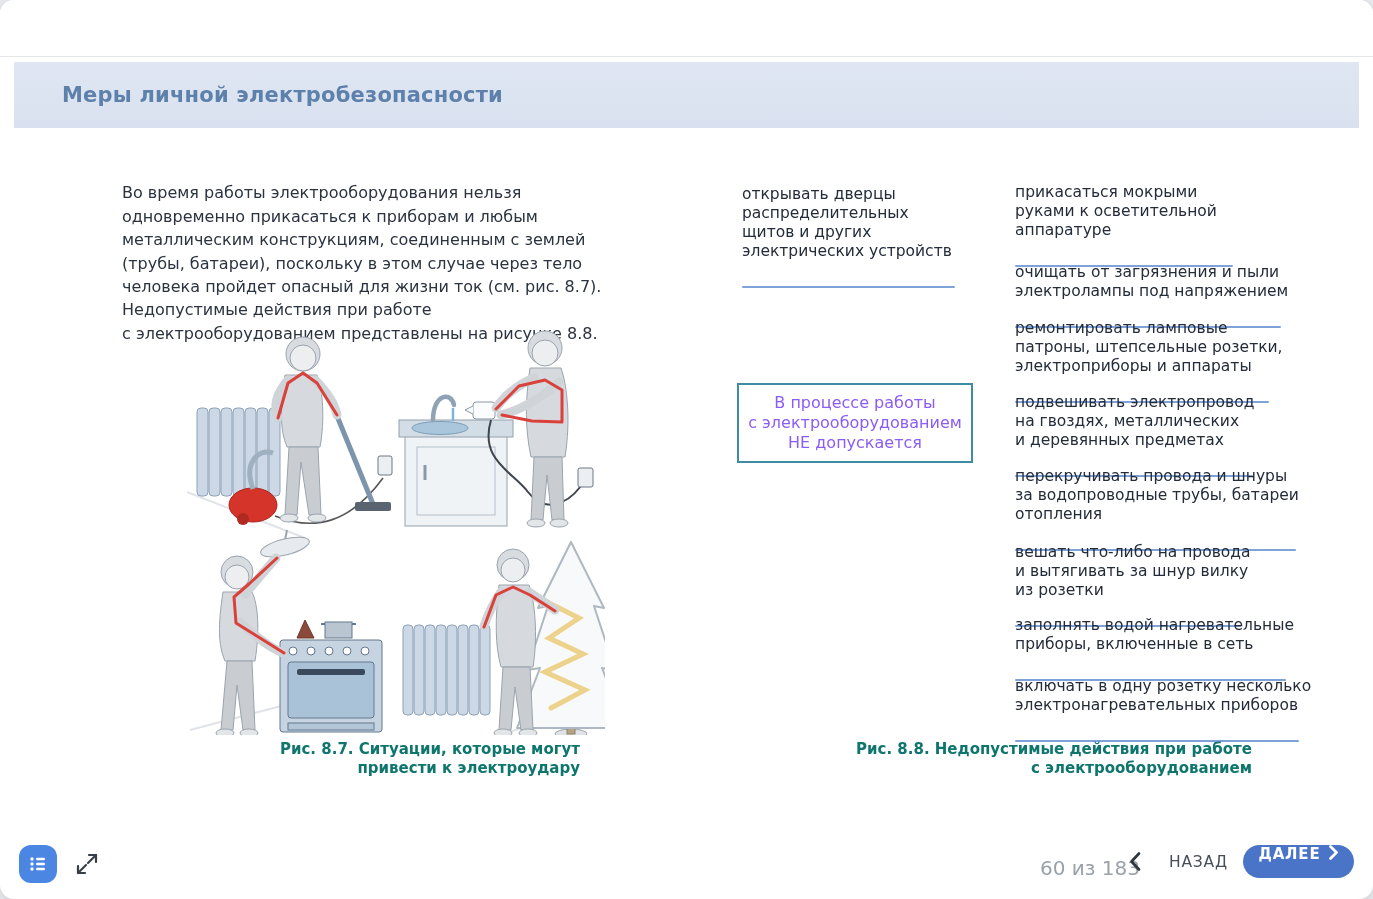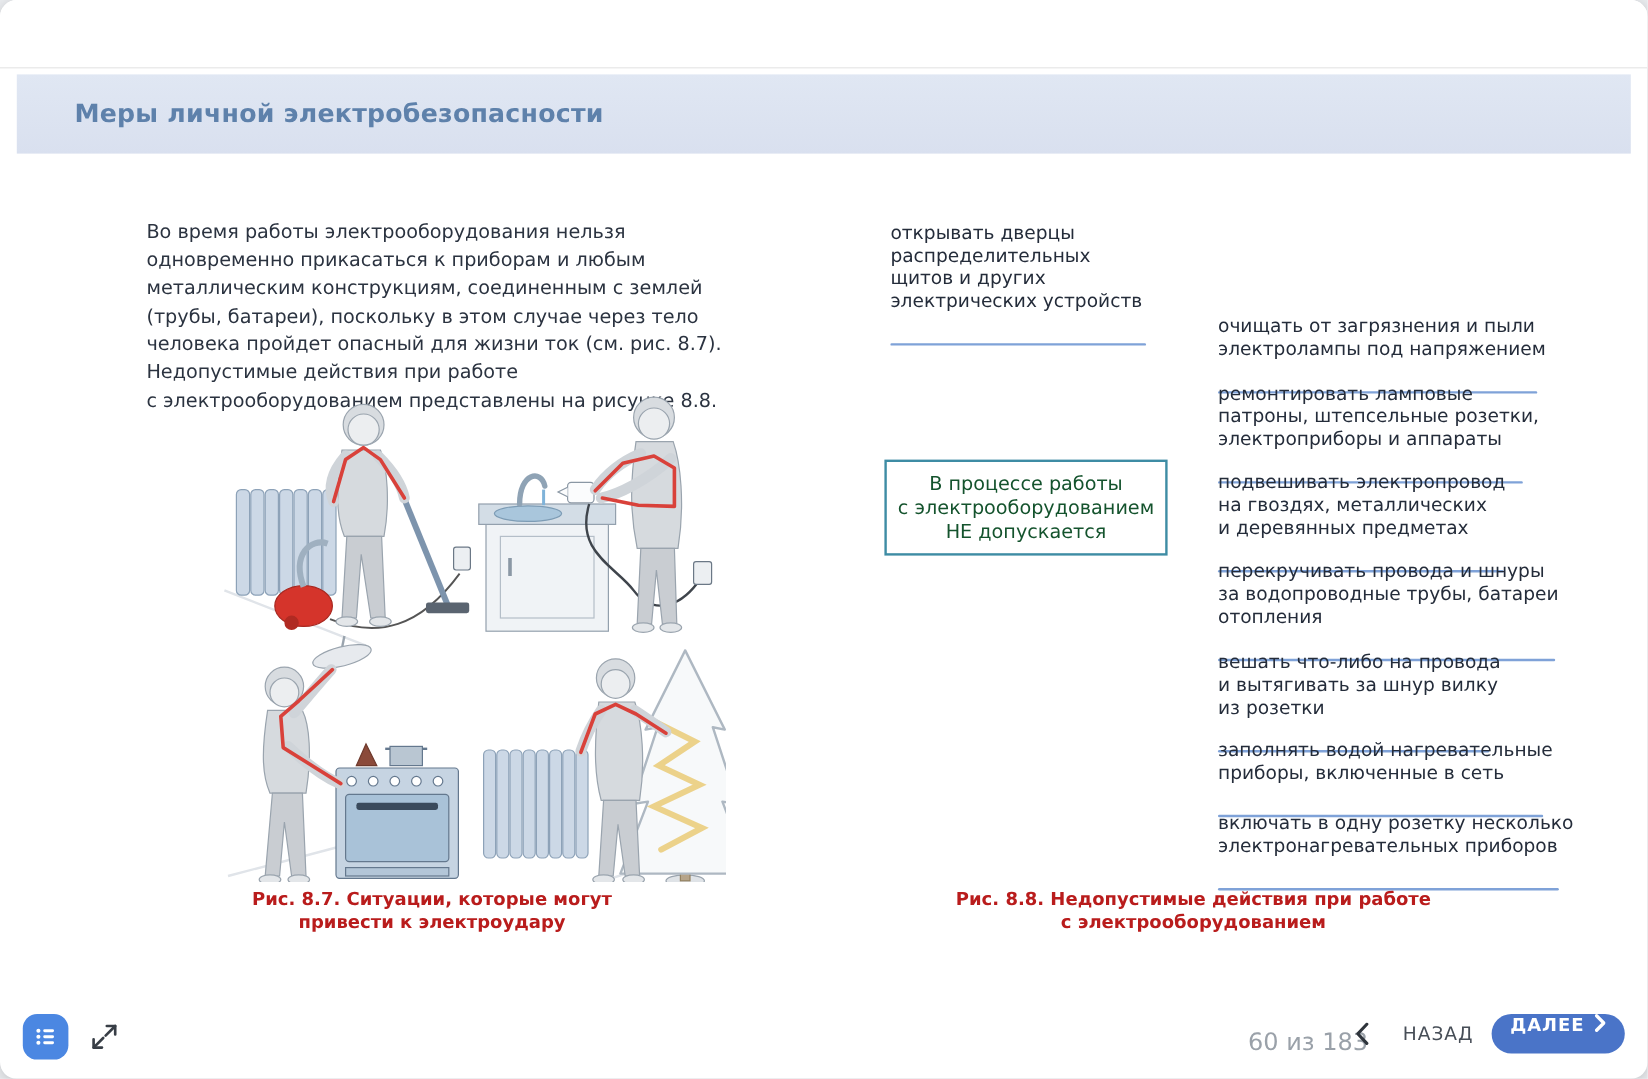--- a/index.html
+++ b/index.html
@@ -12,39 +12,39 @@
   .header-band{
     position:absolute;left:14px;right:14px;top:62px;height:66px;
     background:linear-gradient(180deg,#e0e7f3,#d9e0ef);
     display:flex;align-items:center;
   }
   .page-title{margin-left:48px;font-size:21px;font-weight:600;color:#5e81ab;letter-spacing:.2px;}
   .para{position:absolute;font-size:16px;line-height:23.5px;color:#2b3340;white-space:pre-line;margin-top:33px;}
   #para1{left:122px;top:148px;}
   #para2{left:122px;top:265px;}
   .illustration{position:absolute;left:185px;top:320px;}
-  .caption{position:absolute;font-weight:bold;font-size:15px;line-height:19px;color:#b91c1c;text-align:center;white-space:pre-line;}
+  .caption{position:absolute;font-weight:bold;font-size:15px;line-height:19px;color:#0f766e;text-align:right;white-space:pre-line;}
   #cap87{left:140px;top:740px;width:440px;}
   #cap88{left:737px;top:740px;width:515px;}
   .dg-item{position:absolute;font-size:15.5px;line-height:19px;color:#242c3a;white-space:pre-line;}
   .dg-ul{height:2px;background:#7fa2d8;border-radius:1px;margin-top:6px;}
   #a1{left:742px;top:166px;} #a1 .dg-ul{width:213px;}
   #a2{left:742px;top:596px;} #a2 .dg-ul{width:212px;}
   #b1{left:1015px;top:164px;} #b1 .dg-ul{width:218px;}
   #b2{left:1015px;top:244px;} #b2 .dg-ul{width:266px;}
   #b3{left:1015px;top:300px;} #b3 .dg-ul{width:254px;}
   #b4{left:1015px;top:374px;} #b4 .dg-ul{width:238px;}
   #b5{left:1015px;top:448px;} #b5 .dg-ul{width:281px;}
   #b6{left:1015px;top:524px;} #b6 .dg-ul{width:226px;}
   #b7{left:1015px;top:597px;} #b7 .dg-ul{width:271px;}
   #b8{left:1015px;top:658px;} #b8 .dg-ul{width:284px;}
   .center-box{
     position:absolute;left:737px;top:383px;width:236px;box-sizing:border-box;
     border:2px solid #3e8ca4;padding:8px 2px;text-align:center;
-    color:#14532d;font-size:16px;line-height:20px;white-space:pre-line;background:#fff;
+    color:#8b5cf6;font-size:16px;line-height:20px;white-space:pre-line;background:#fff;
   }
   .menu-btn{
     position:absolute;left:19px;top:845px;width:38px;height:38px;border-radius:12px;
     background:#4b87e2;display:flex;align-items:center;justify-content:center;cursor:pointer;
   }
   .expand-btn{position:absolute;left:74px;top:851px;width:26px;height:26px;cursor:pointer;}
   .page-counter{position:absolute;left:1040px;top:856px;font-size:20px;color:#9aa1a9;}
   .back-btn{position:absolute;left:1130px;top:852px;display:flex;align-items:center;gap:28px;cursor:pointer;}
   .back-label{font-size:15.5px;color:#474e57;letter-spacing:.8px;}
   .next-btn{
@@ -190,20 +190,26 @@
 распределительных
 щитов и других
 электрических устройств</div>
     <div class="dg-ul"></div>
   </div>
 
   <div class="center-box">В процессе работы
 с электрооборудованием
 НЕ допускается</div>
 
+  <div class="dg-item" id="b1">
+    <div>прикасаться мокрыми
+руками к осветительной
+аппаратуре</div>
+    <div class="dg-ul"></div>
+  </div>
   <div class="dg-item" id="b2">
     <div>очищать от загрязнения и пыли
 электролампы под напряжением</div>
     <div class="dg-ul"></div>
   </div>
   <div class="dg-item" id="b3">
     <div>ремонтировать ламповые
 патроны, штепсельные розетки,
 электроприборы и аппараты</div>
     <div class="dg-ul"></div>

